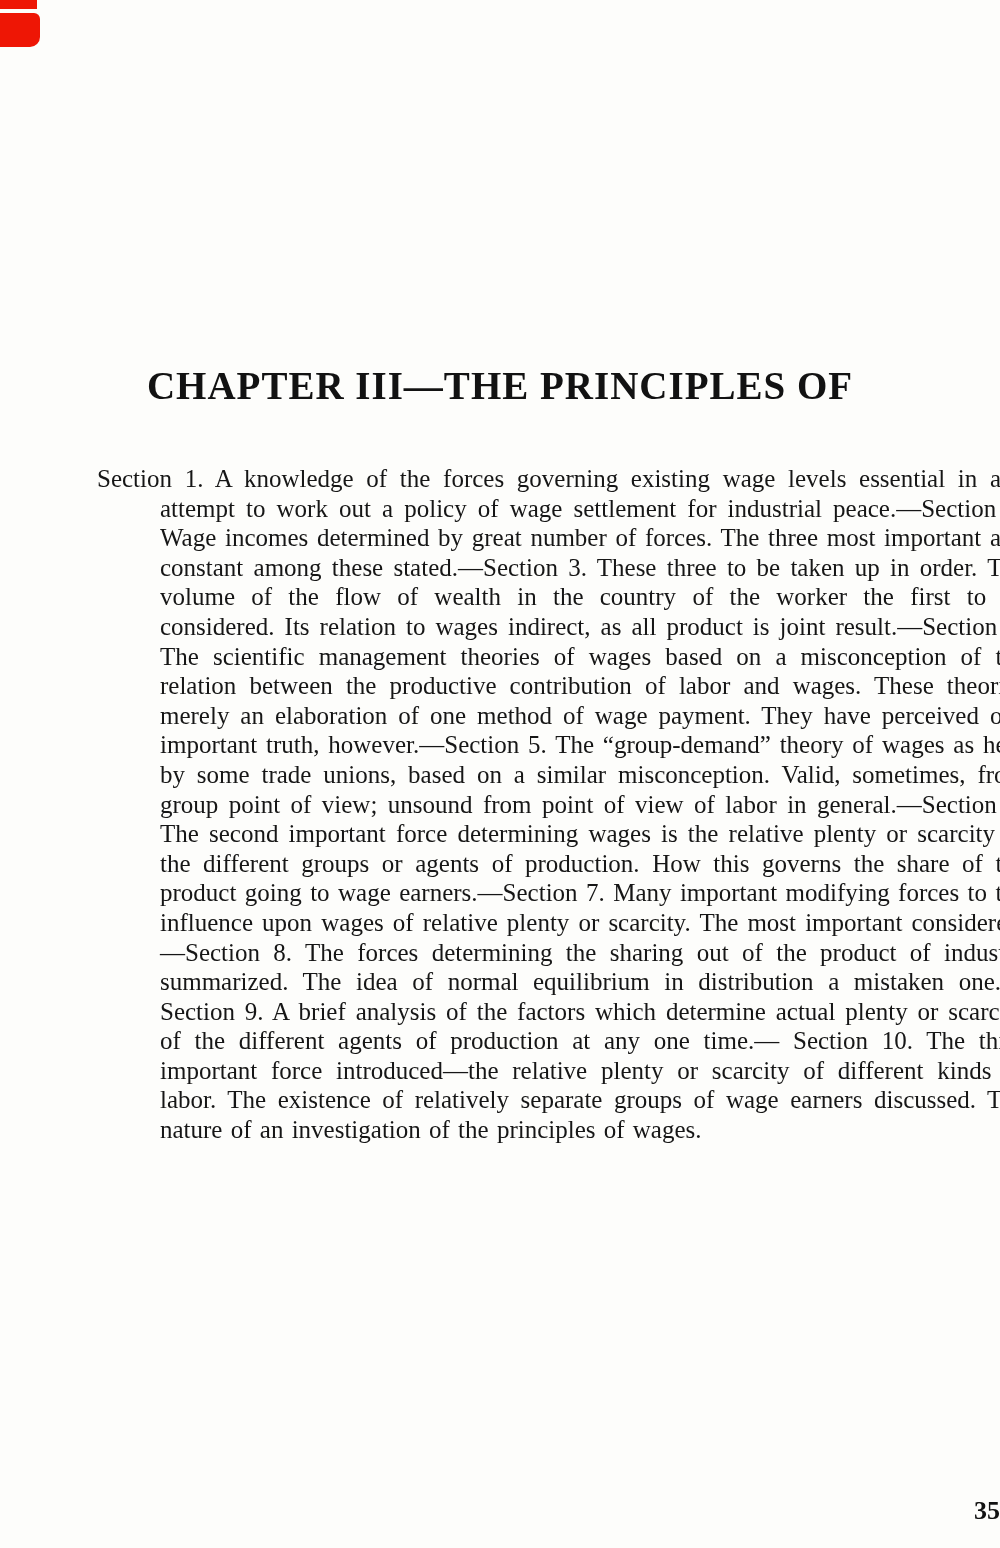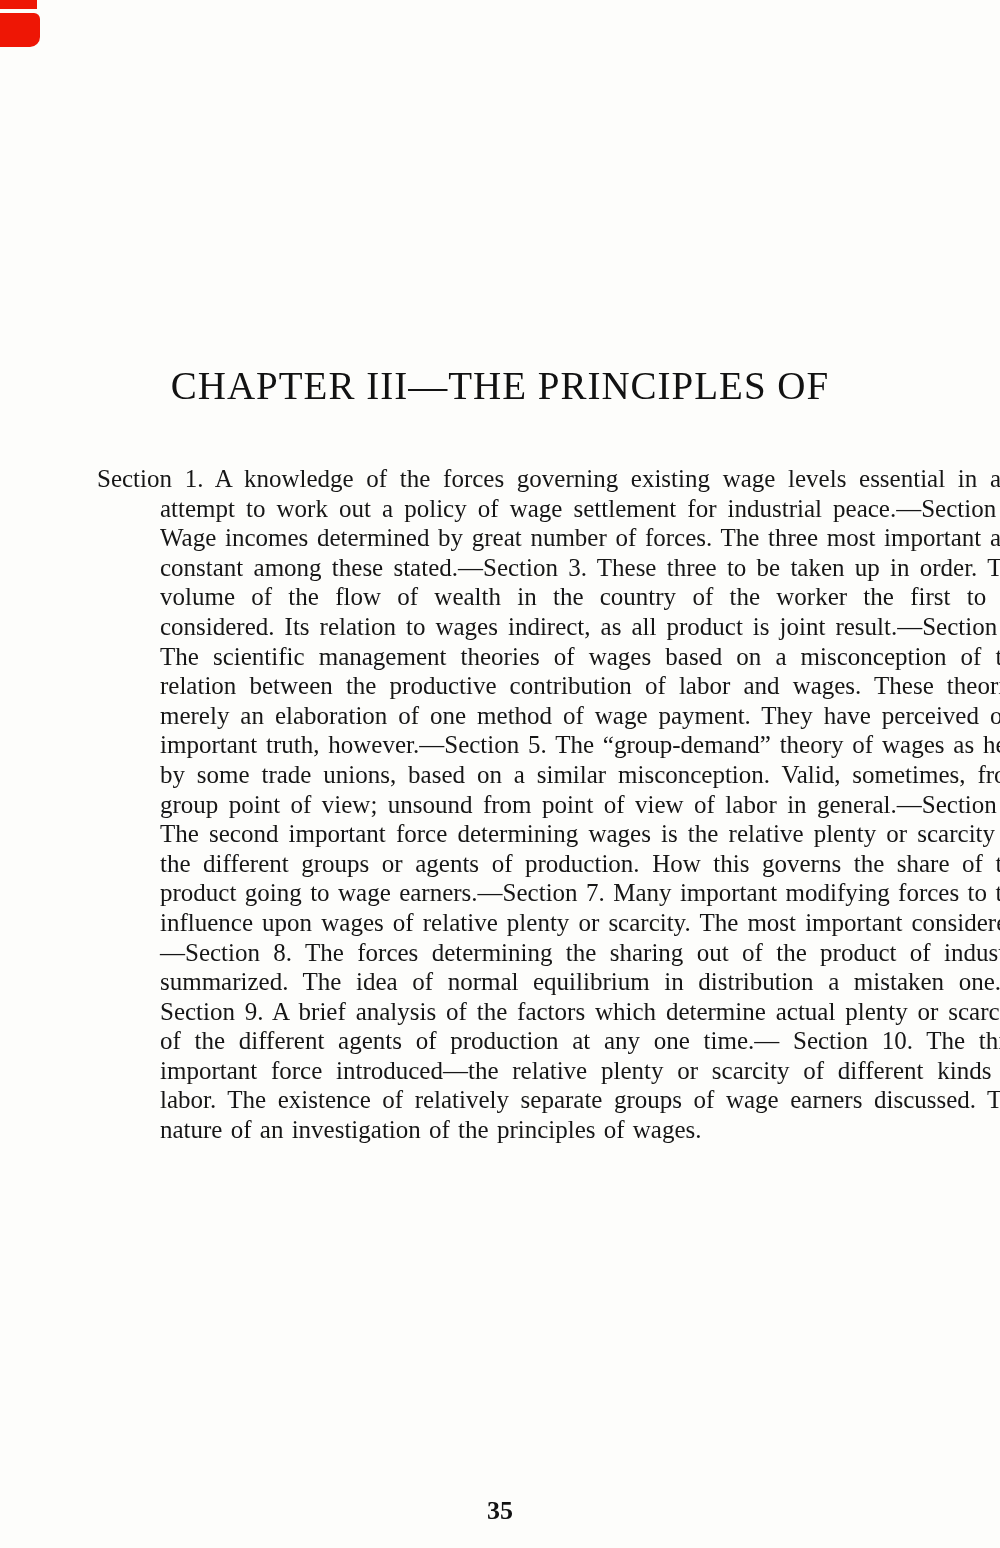--- a/index.html
+++ b/index.html
@@ -29,21 +29,21 @@
     left: 0; top: 13px;
     width: 40px; height: 34px;
     border-radius: 0 6px 10px 0;
   }
   .chapter-title {
     position: absolute;
     top: 336px;
     left: 0;
     width: 100%;
     text-align: center;
-    font-weight: normal;
+    font-weight: bold;
     font-size: 39px;
     line-height: 47px;
     letter-spacing: 1px;
     color: #121212;
   }
   .summary {
     position: absolute;
     top: 464px;
     left: 97px;
     width: 866px;
@@ -55,21 +55,21 @@
     text-indent: -63px;
     color: #161616;
     word-spacing: 2px;
     margin: 0;
   }
   .page-number {
     position: absolute;
     top: 1496px;
     left: 0;
     width: 100%;
-    text-align: center;
+    text-align: right;
     font-size: 26px;
     font-weight: bold;
     color: #121212;
   }
 </style>
 </head>
 <body>
 
 <div class="page">
 

